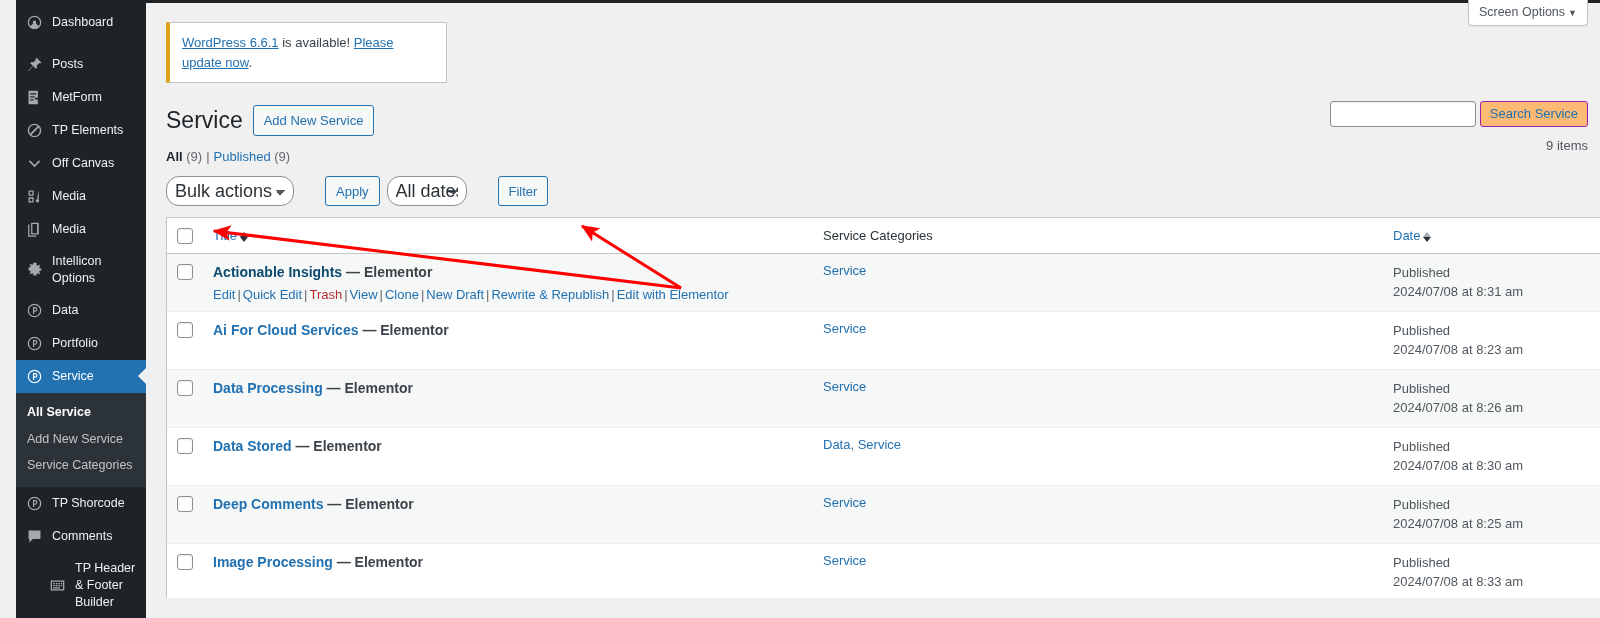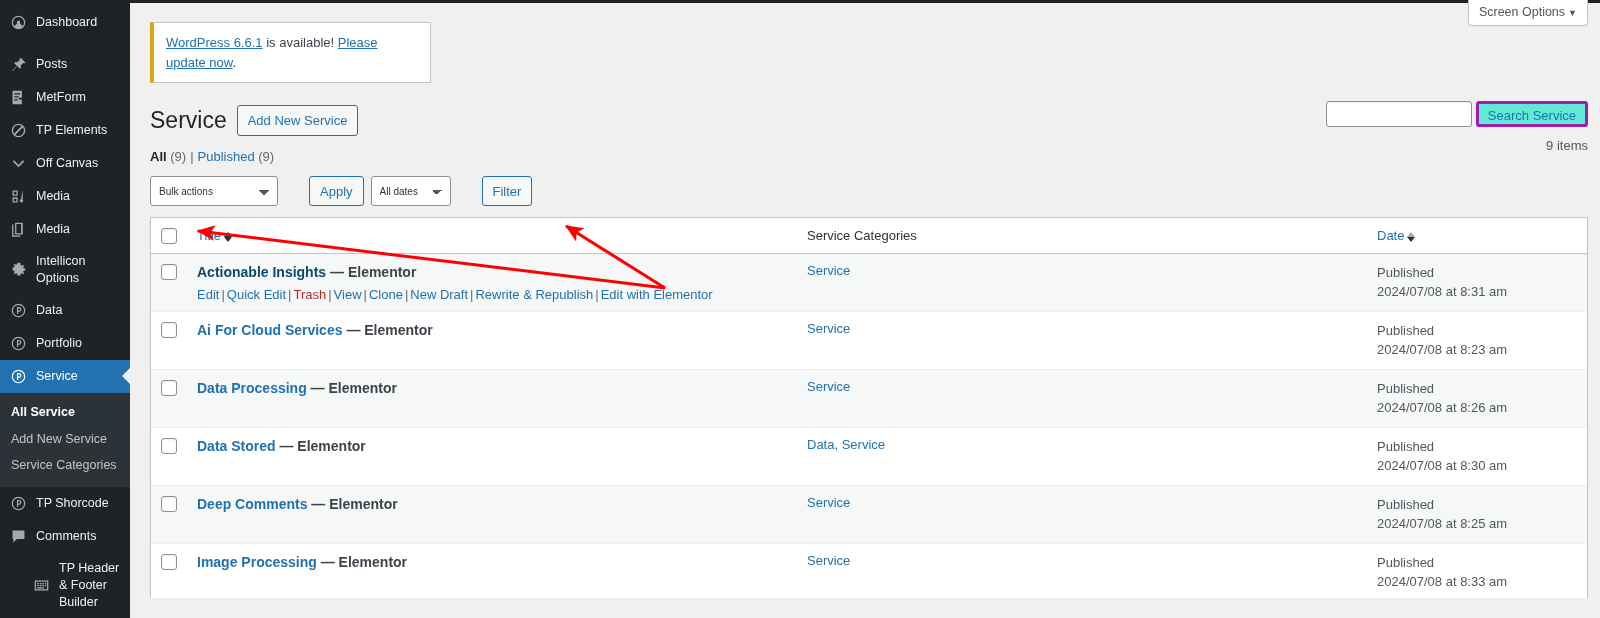--- a/index.html
+++ b/index.html
@@ -11,20 +11,21 @@
   }
   .screen { position:relative; width:1600px; height:618px; display:flex; background:#f0f0f1; }
 
   
   .sidebar {
     width:130px; min-width:130px; height:618px;
     background:#1d2327; color:#f0f0f1;
     position:relative; z-index:5;
     font-size:12.5px;
     overflow:hidden;
+    margin-left:16px;
   }
   .menu-item {
     display:flex; align-items:center; gap:8px;
     padding:7px 0 7px 9px;
     color:#f0f0f1; line-height:1.35;
     position:relative;
   }
   .menu-item .mlabel { font-size:12.5px; }
   .menu-item.active {
     background:#2271b1; color:#fff; font-weight:400;
@@ -102,32 +103,32 @@
     display:flex; gap:4px; align-items:center;
   }
   .search-box input {
     width:146px; height:26px;
     border:1px solid #8c8f94; border-radius:3px;
     background:#fff; padding:0 8px; font-size:13px;
     font-family:"Liberation Sans", sans-serif;
     box-shadow:inset 0 1px 2px rgba(0,0,0,.07);
   }
   .btn-secondary {
-    height:26px; background:#5eead4; color:#2271b1;
-    border:3px solid #a21caf; border-radius:3px;
+    height:26px; background:#fdba74; color:#2271b1;
+    border:1px solid #a21caf; border-radius:3px;
     font-size:13px; padding:0 9px; cursor:pointer;
     font-family:"Liberation Sans", sans-serif;
     line-height:24px;
   }
 
   .tablenav { display:flex; align-items:center; gap:7px; margin-top:12px; }
   .tablenav select {
-    height:30px; border:1px solid #8c8f94; border-radius:3px;
+    height:30px; border:1px solid #8c8f94; border-radius:13px;
     background:#fff; color:#2c3338;
-    font-size:10px; padding:0 8px 0 8px;
+    font-size:18px; padding:0 8px 0 8px;
     font-family:"Liberation Sans", sans-serif;
     -webkit-appearance:none; appearance:none;
     background-image:
       linear-gradient(45deg, transparent 50%, #50575e 50%),
       linear-gradient(135deg, #50575e 50%, transparent 50%);
     background-position: calc(100% - 13px) 13px, calc(100% - 8px) 13px;
     background-size: 5px 5px, 5px 5px;
     background-repeat:no-repeat;
     cursor:pointer;
   }

